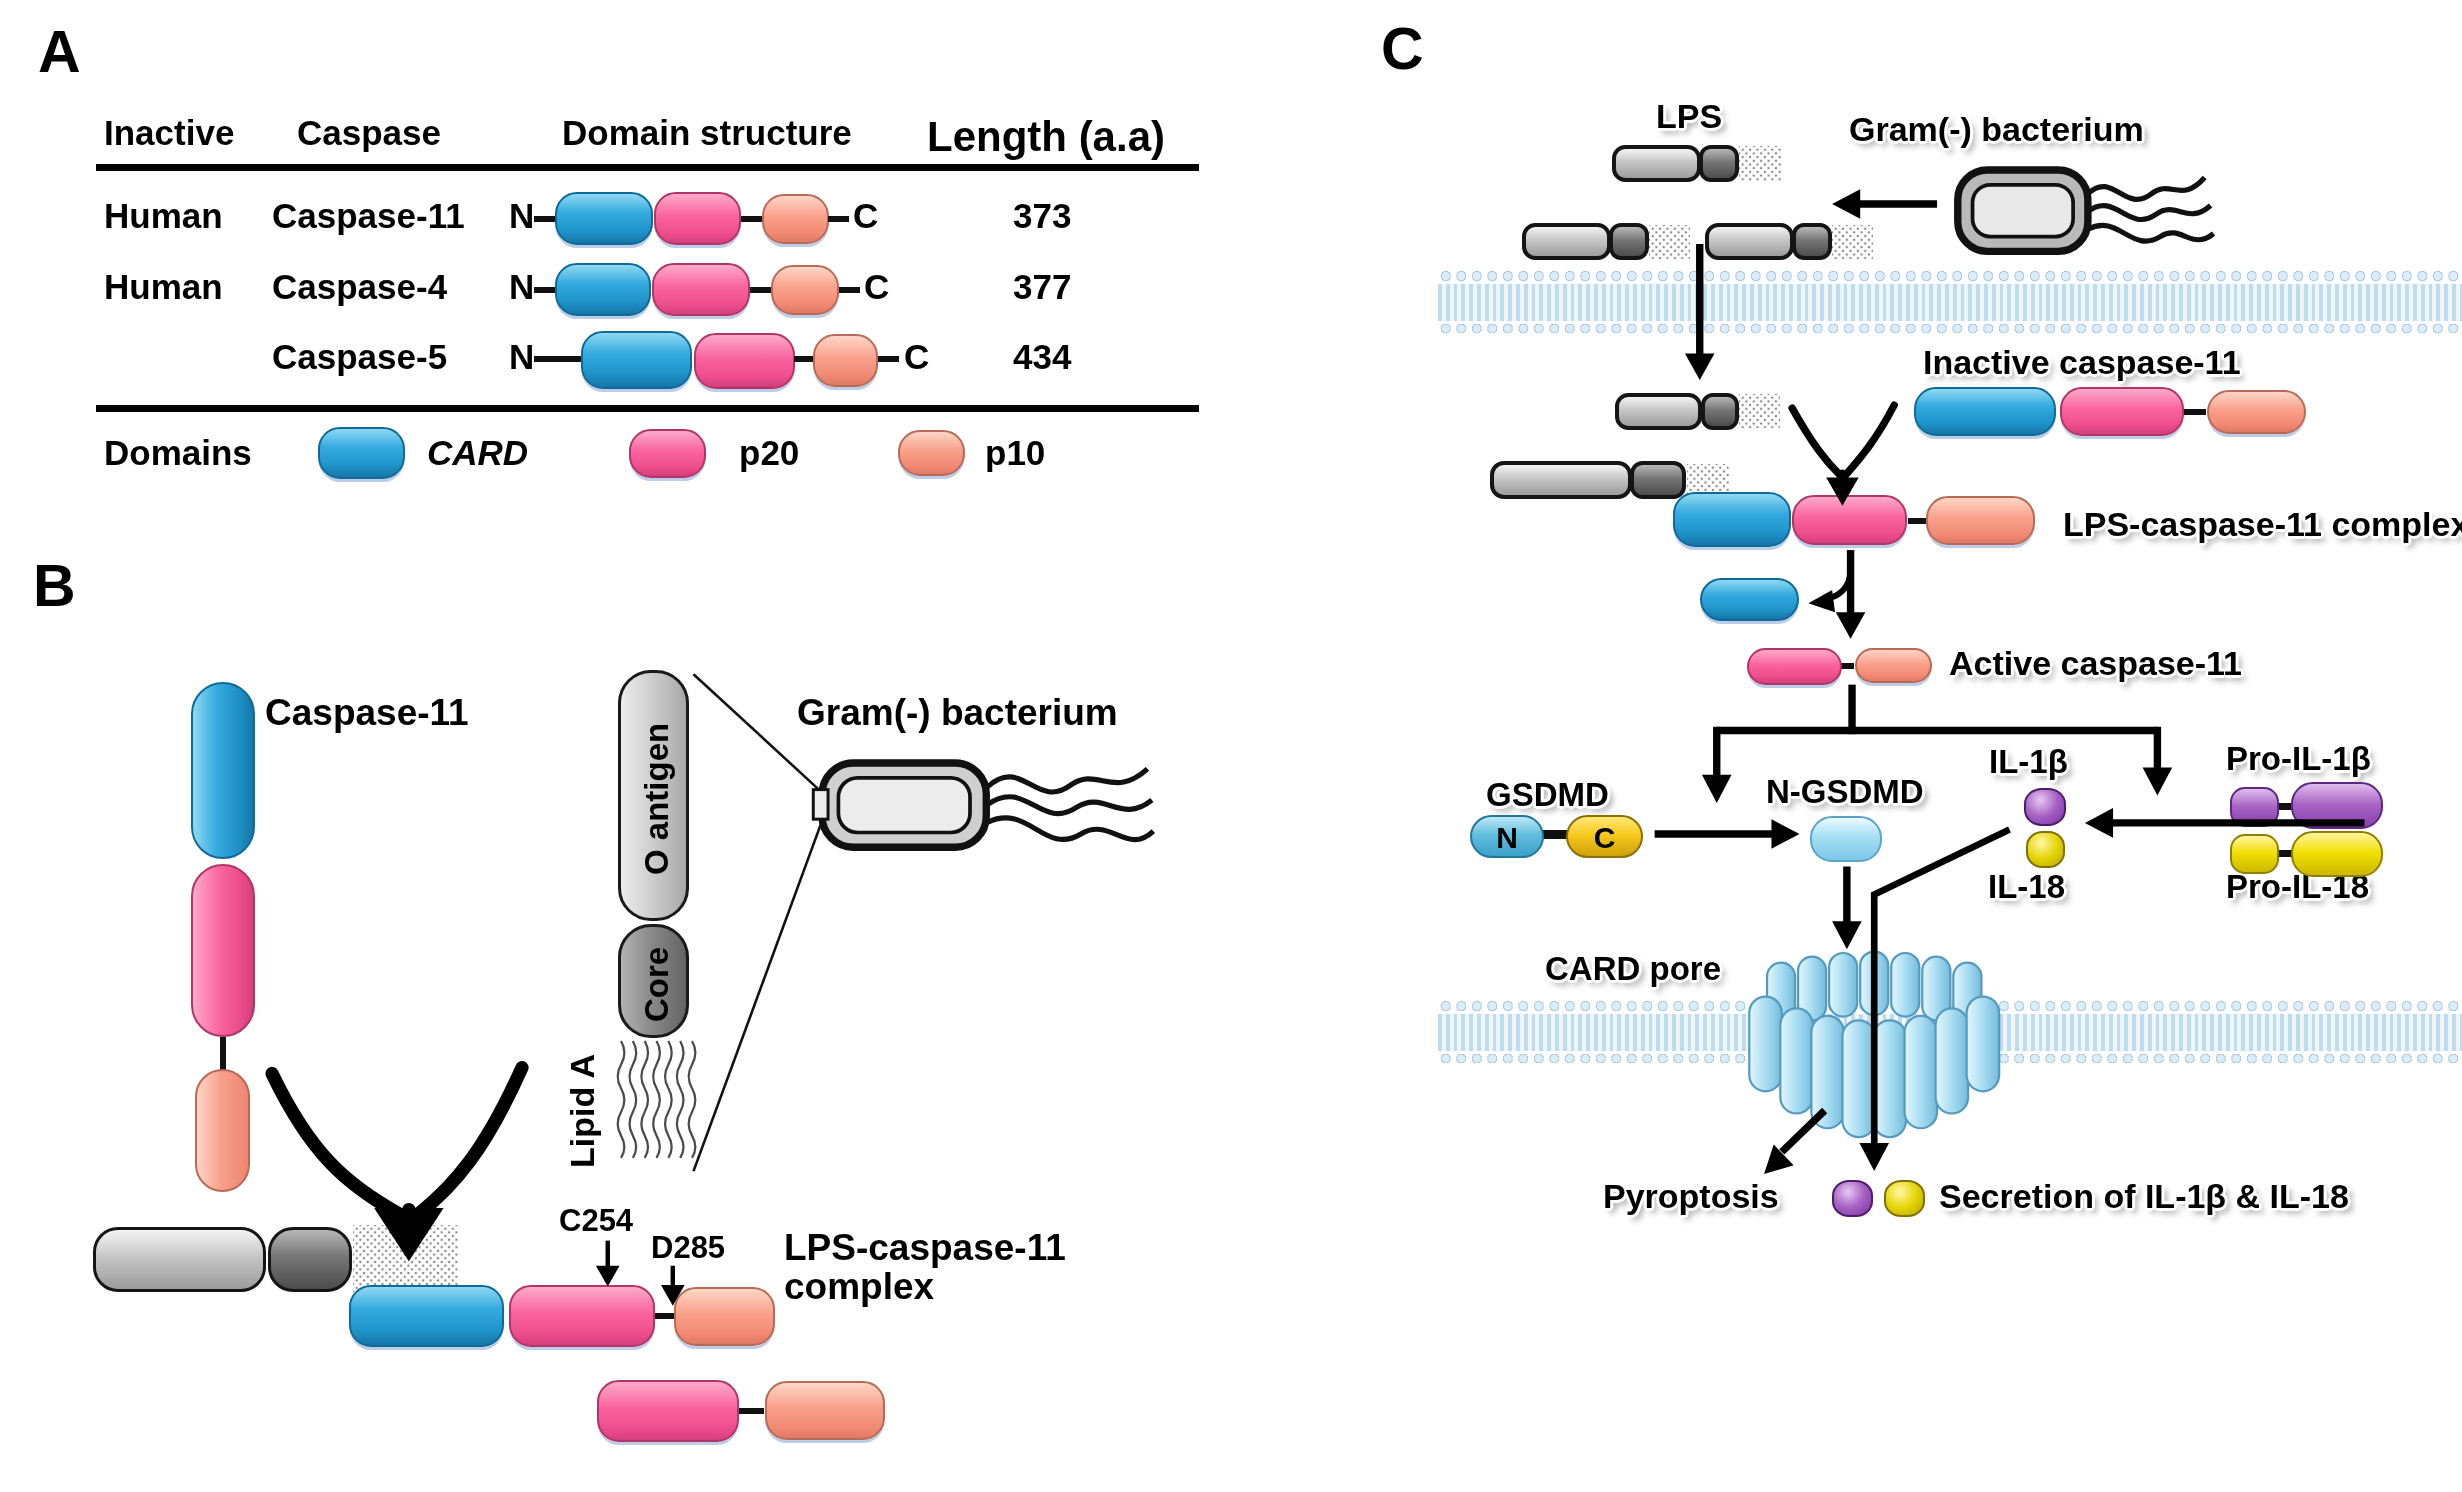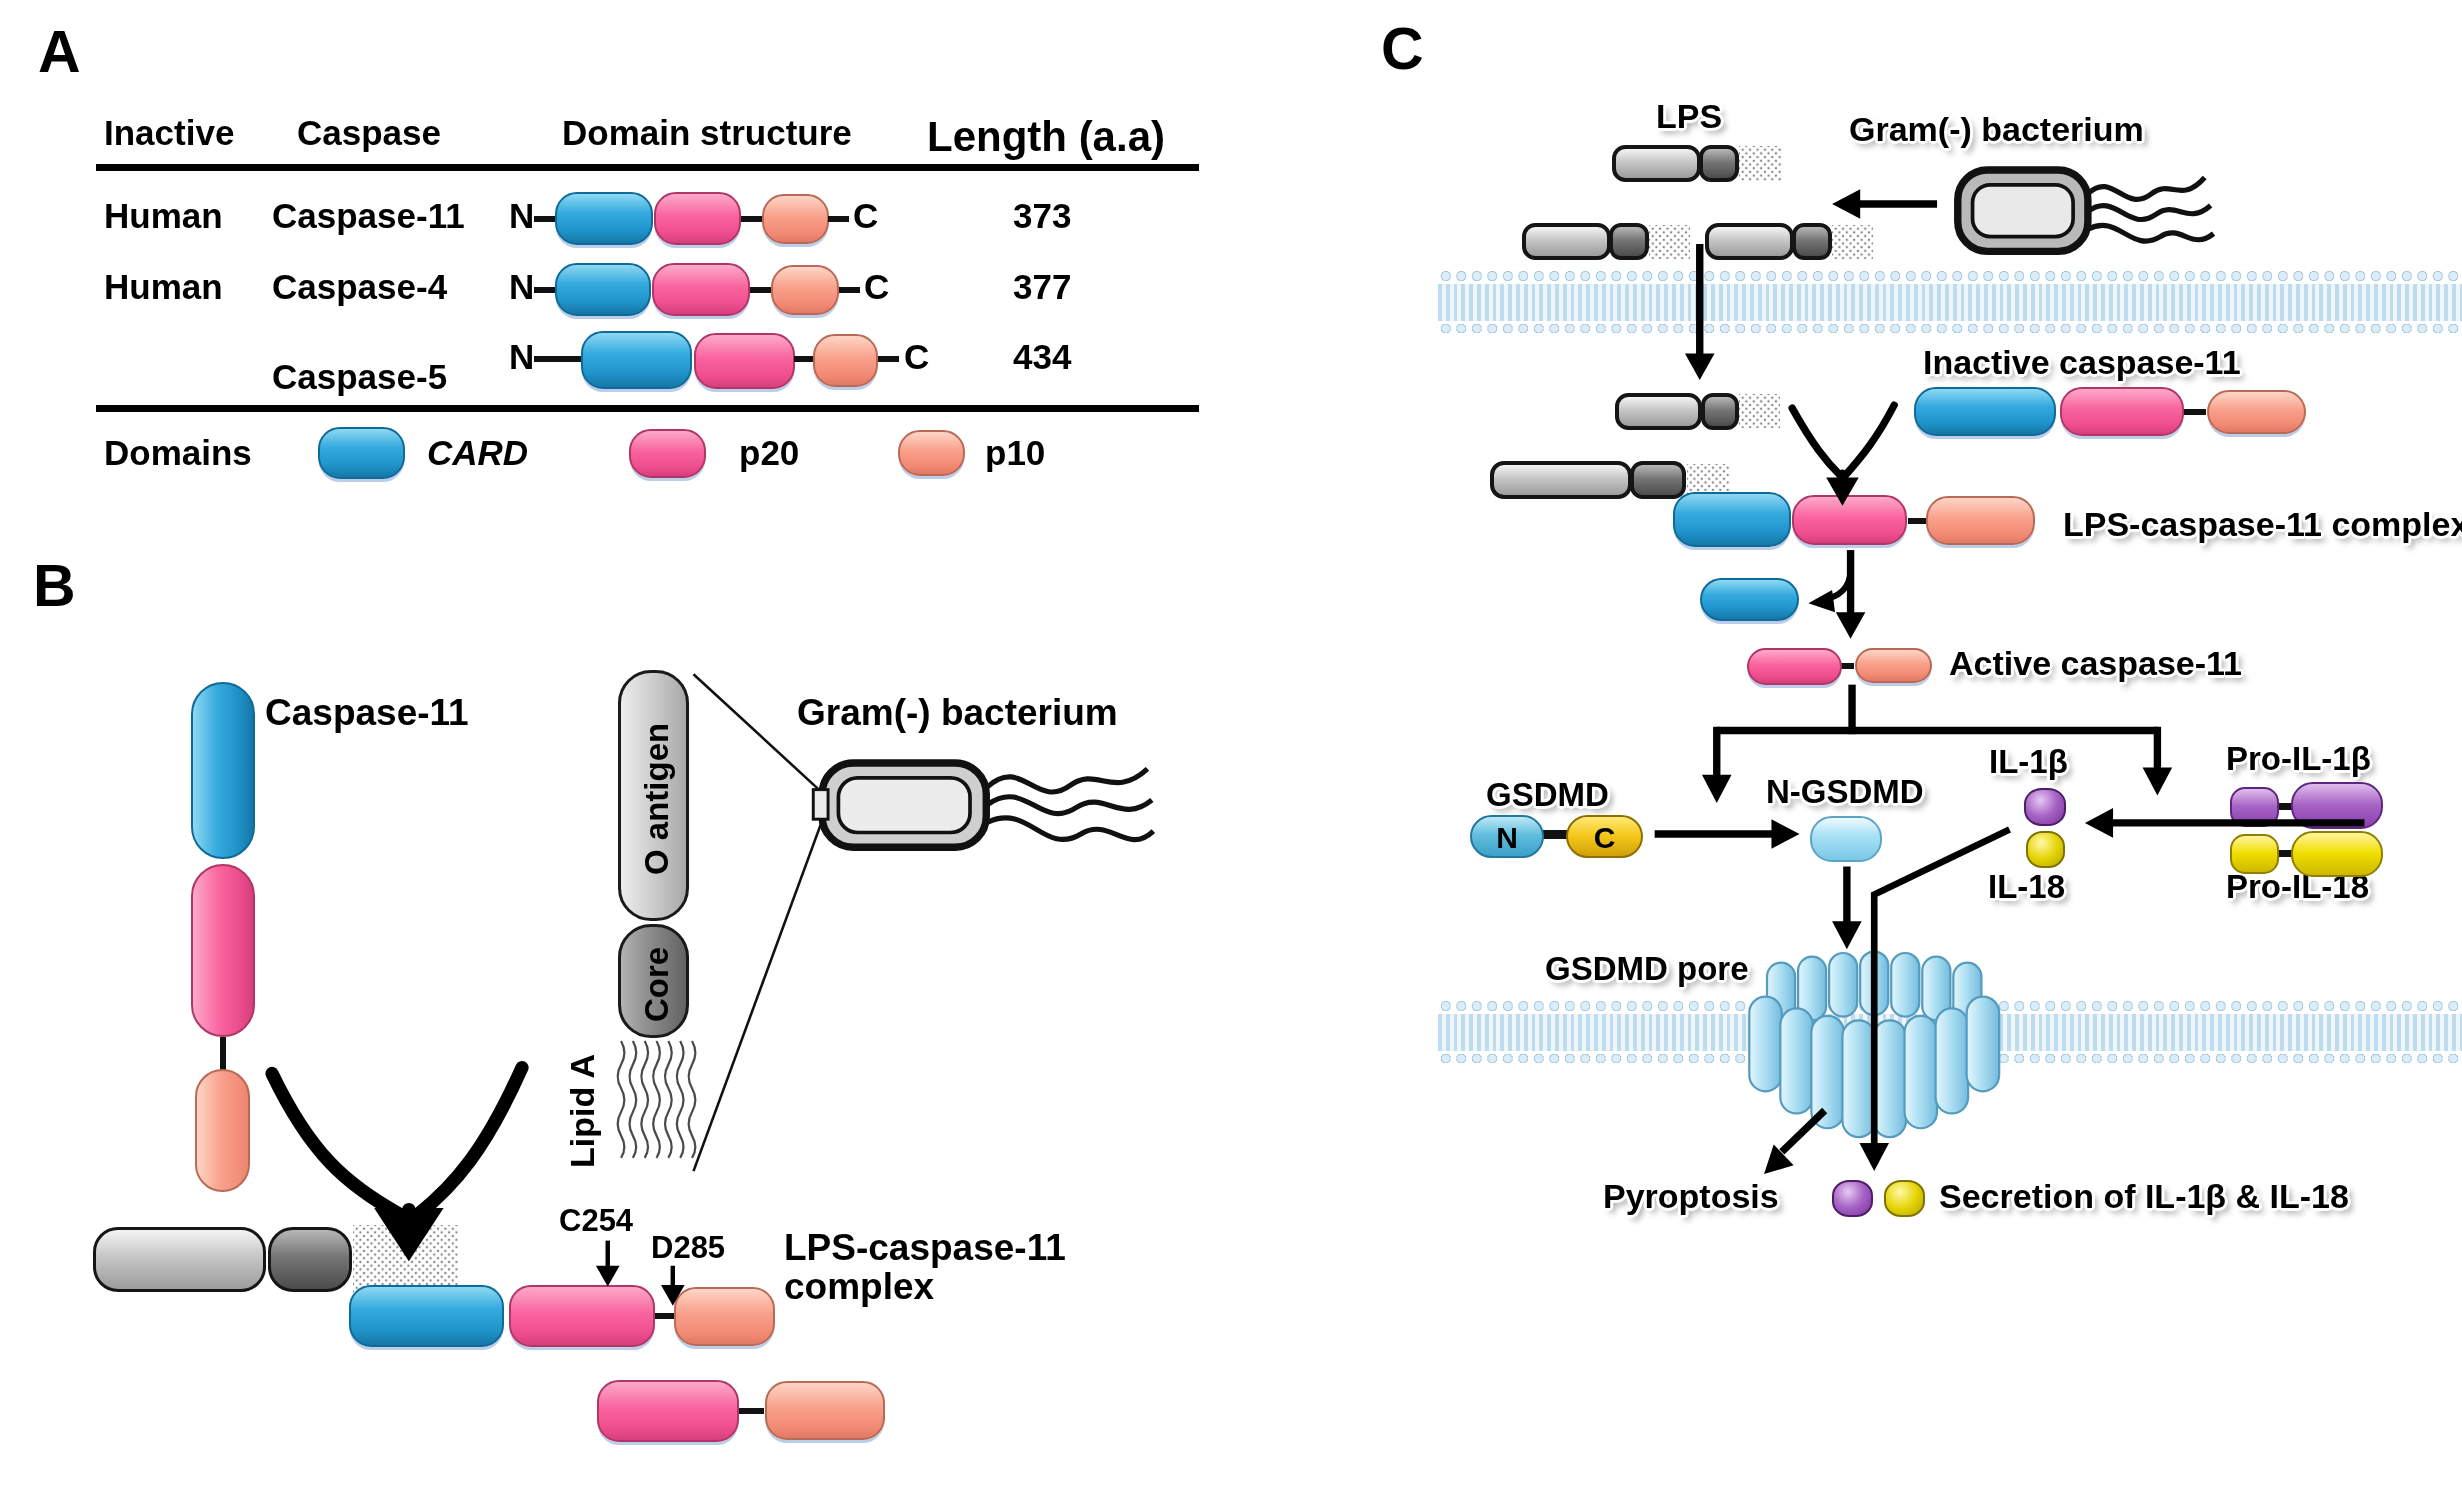--- a/index.html
+++ b/index.html
@@ -88,21 +88,21 @@
       <div class="cp pink" style="left:652px;top:263px;width:98px;height:53px;"></div>
       <div class="lk" style="left:750px;top:287px;width:21px;height:6px;"></div>
       <div class="cp sal" style="left:771px;top:265px;width:68px;height:50px;"></div>
       <div class="lk" style="left:839px;top:287px;width:21px;height:6px;"></div>
       <div class="lb" style="left:864px;top:269px;font-size:35px;">C</div>
       <div class="lb ctr" style="left:1013px;top:269px;width:96px;font-size:35px;">377</div>
     </div>
 
     <div>
       <div class="lb" style="left:104px;top:339px;font-size:35px;"></div>
-      <div class="lb" style="left:272px;top:339px;font-size:35px;margin-top:20px;">Caspase-5</div>
+      <div class="lb" style="left:272px;top:339px;font-size:35px;">Caspase-5</div>
       <div class="lb" style="left:509px;top:339px;font-size:35px;">N</div>
       <div class="lk" style="left:534px;top:356px;width:47px;height:6px;"></div>
       <div class="cp blue" style="left:581px;top:331px;width:111px;height:58px;"></div>
       <div class="cp pink" style="left:694px;top:333px;width:101px;height:56px;"></div>
       <div class="lk" style="left:794px;top:356px;width:19px;height:6px;"></div>
       <div class="cp sal" style="left:813px;top:334px;width:65px;height:53px;"></div>
       <div class="lk" style="left:878px;top:356px;width:21px;height:6px;"></div>
       <div class="lb" style="left:904px;top:339px;font-size:35px;">C</div>
       <div class="lb ctr" style="left:1013px;top:339px;width:96px;font-size:35px;">434</div>
     </div>
@@ -224,21 +224,21 @@
 
     <div class="lb ctr glow" style="left:2226px;top:742px;width:207px;font-size:33px;">Pro-IL-1β</div>
     <div class="cp pur z2" style="left:2230px;top:787px;width:49px;height:40px;border-radius:15px;"></div>
     <div class="lk" style="left:2278px;top:803px;width:15px;height:7.4px;"></div>
     <div class="cp pur z2" style="left:2291px;top:782px;width:92px;height:47px;"></div>
     <div class="cp yel z2" style="left:2230px;top:834px;width:49px;height:40px;border-radius:15px;"></div>
     <div class="lk" style="left:2278px;top:850px;width:15px;height:7.4px;"></div>
     <div class="cp yel z2" style="left:2291px;top:831px;width:92px;height:46px;"></div>
     <div class="lb ctr glow" style="left:2226px;top:870px;width:207px;font-size:33px;">Pro-IL-18</div>
 
-    <div class="lb ctr glow z10" style="left:1545px;top:952px;width:229px;font-size:33px;">GSDMD pore</div>
+    <div class="lb ctr glow z10" style="left:1545px;top:952px;width:229px;font-size:33px;">CARD pore</div>
     <div class="membrane z1" style="left:1438px;top:998px;width:1024px;height:68px;"></div>
 
     <div class="lb ctr glow" style="left:1603px;top:1179px;width:189px;font-size:34px;">Pyroptosis</div>
     <div class="ball pur z2" style="left:1832px;top:1180px;width:37px;height:33px;"></div>
     <div class="ball yel z2" style="left:1884px;top:1180px;width:37px;height:33px;"></div>
     <div class="lb glow" style="left:1939px;top:1179px;font-size:34px;">Secretion of IL-1β &amp; IL-18</div>
   </div>
 
   <svg class="overlay" width="2462" height="1492" viewBox="0 0 3330 2018">
     <defs>

